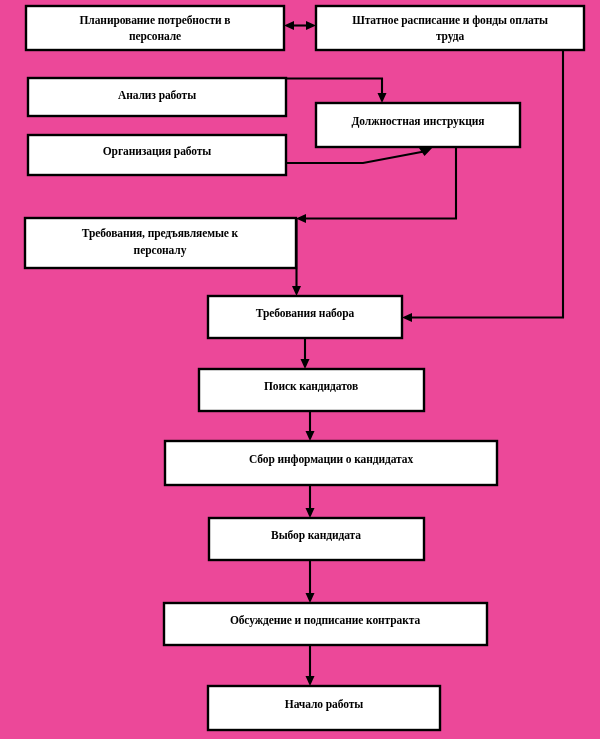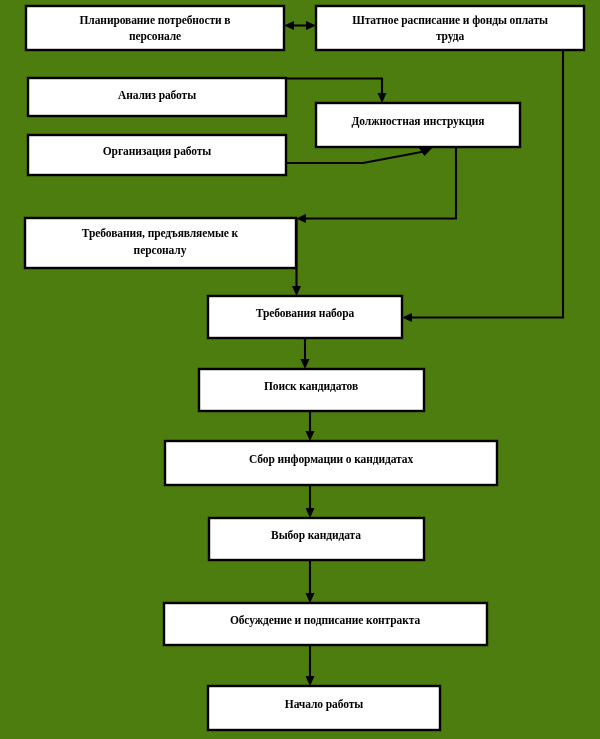--- a/index.html
+++ b/index.html
@@ -7,21 +7,21 @@
     padding: 0;
     background: #ffffff;
   }
   body {
     font-family: "Liberation Serif", "DejaVu Serif", serif;
   }
   #chart-root {
     position: relative;
     width: 600px;
     height: 739px;
-    background: #4d7c0f;
+    background: #ec4899;
     overflow: hidden;
   }
   svg#flow {
     position: absolute;
     left: 0;
     top: 0;
     width: 600px;
     height: 739px;
     display: block;
   }

